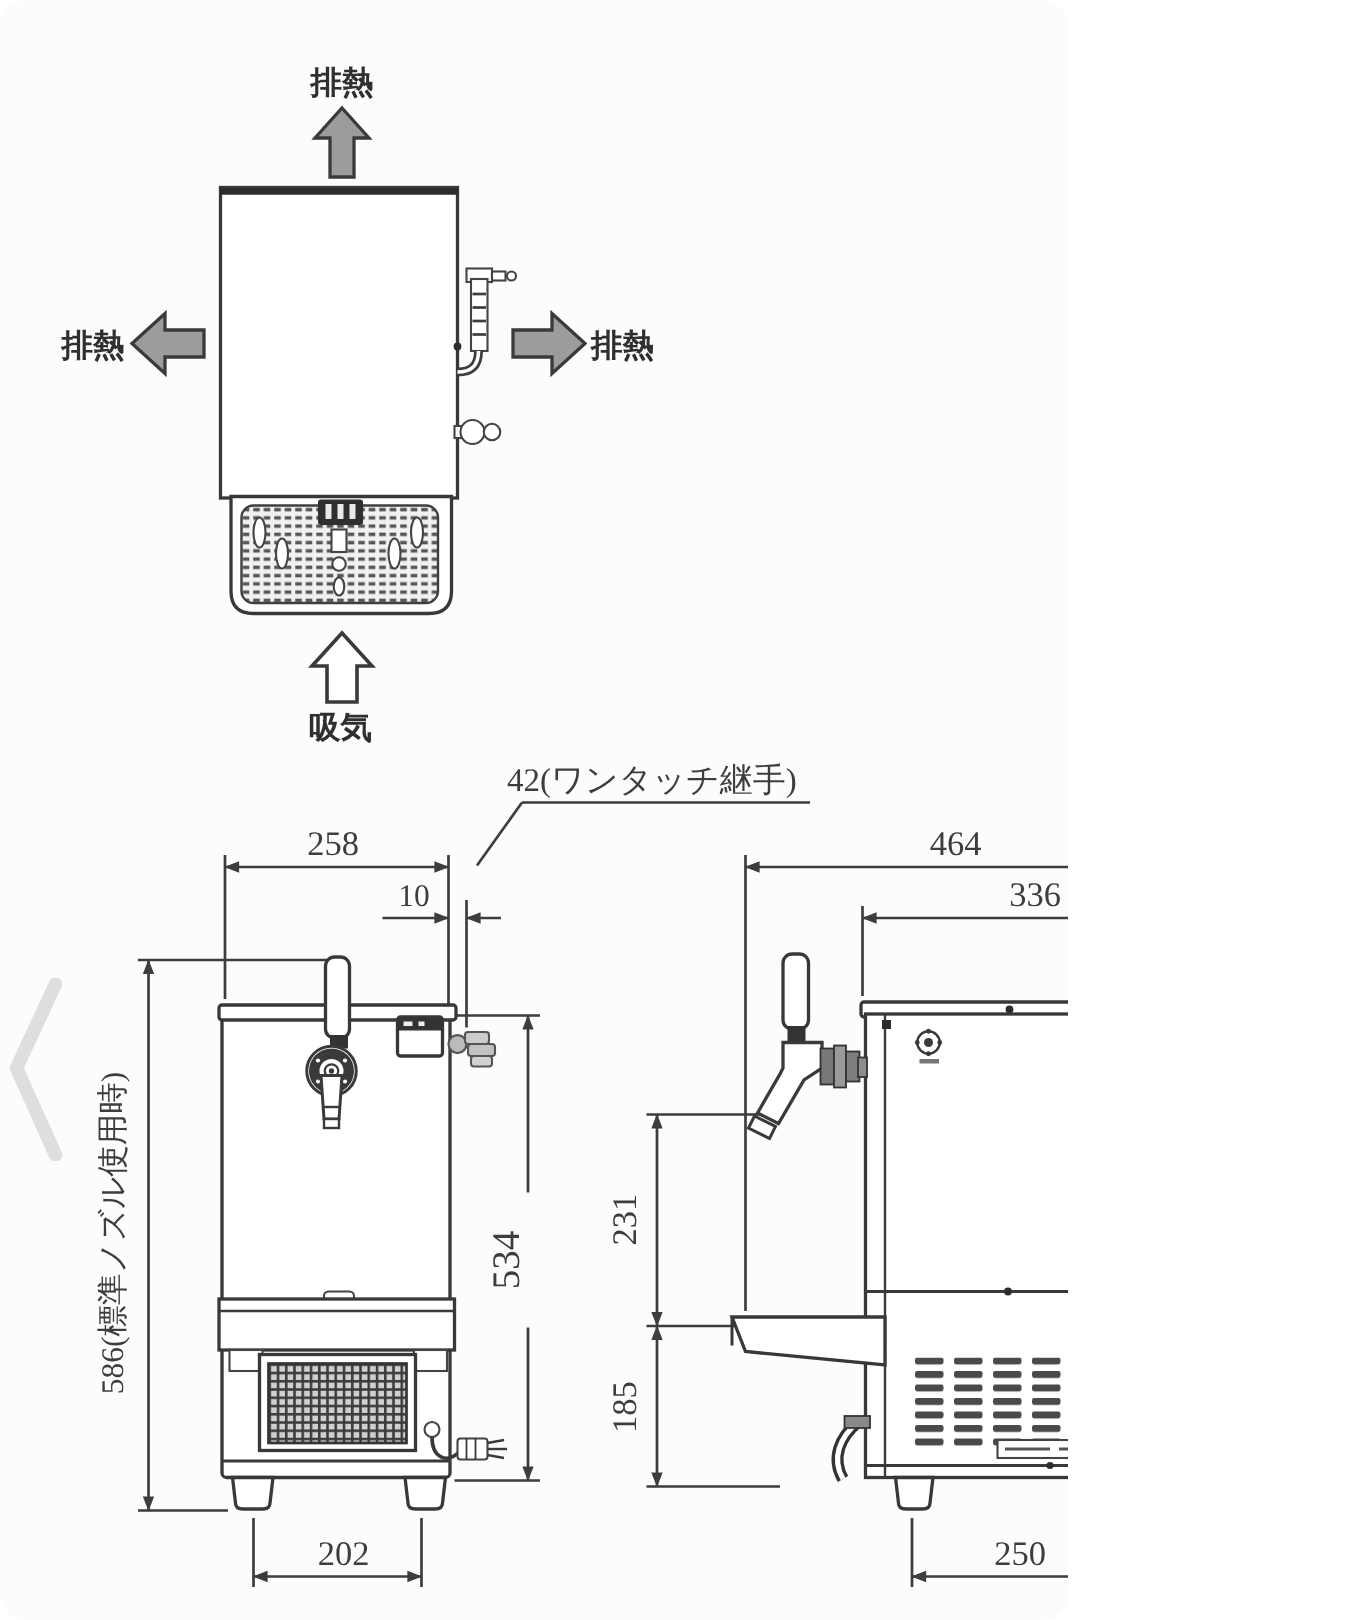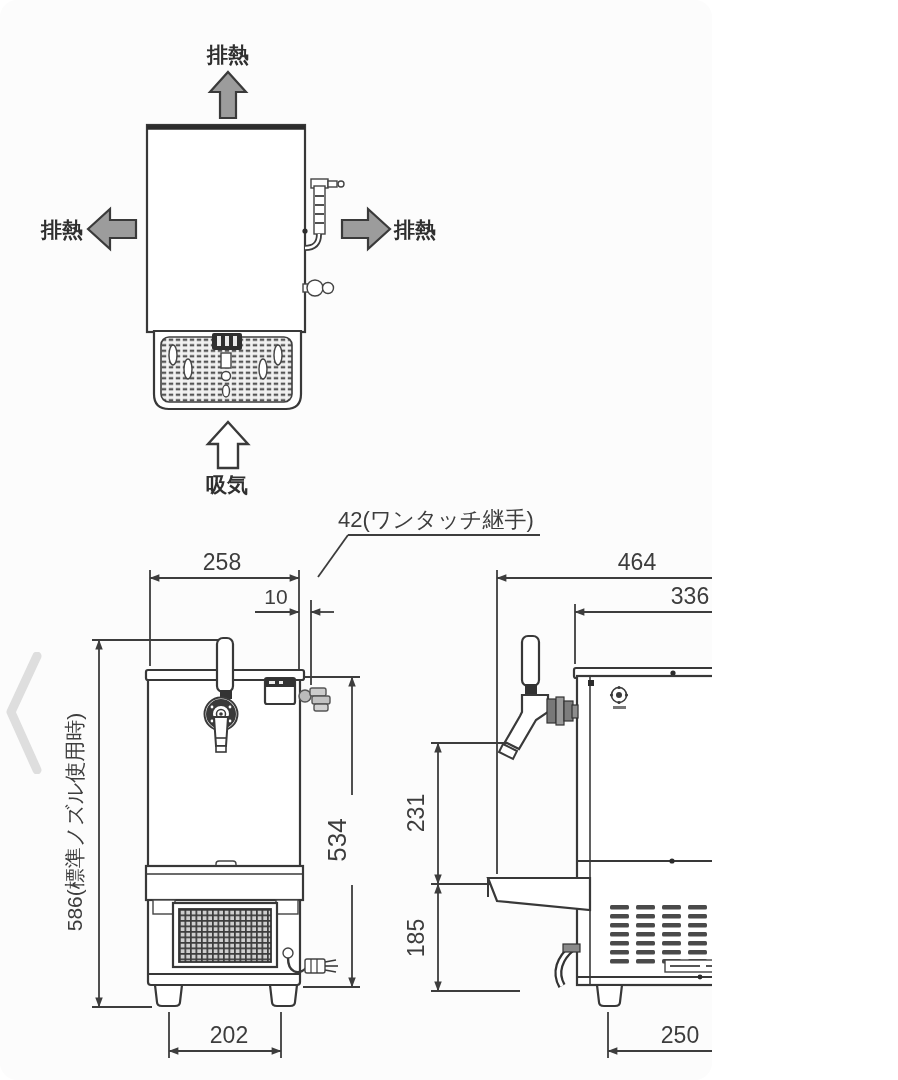--- a/index.html
+++ b/index.html
@@ -1,17 +1,17 @@
 <!DOCTYPE html>
 <html><head>
 <meta charset="utf-8">
 <style>
   html,body{margin:0;padding:0;background:#ffffff;}
   .stage{position:relative;width:712px;height:1080px;background:#fcfcfc;overflow:hidden;
-         font-family:Liberation Sans, sans-serif;border-radius:17px;}
+         font-family:Liberation Serif, serif;border-radius:17px;}
   .drawing-svg{position:absolute;left:0;top:0;filter:blur(0.4px);}
   .dim{font-size:23px;fill:#3d3d3d;}
   .dim-s{font-size:21px;fill:#3d3d3d;}
   .cjk{font-size:21px;font-weight:bold;fill:#2f2f2f;}
   .ln{stroke:#3d3d3d;stroke-width:1.8;fill:none;}
   .body-ln{stroke:#383838;stroke-width:2.2;fill:#ffffff;}
   .thin{stroke:#444;stroke-width:1.4;fill:#ffffff;}
   
   .ui-btn{position:absolute;top:-16px;width:43px;height:40px;border-radius:9px;background:#8d8d8d;}
   .ui-btn .notch{position:absolute;left:13px;top:12px;width:0;height:0;

